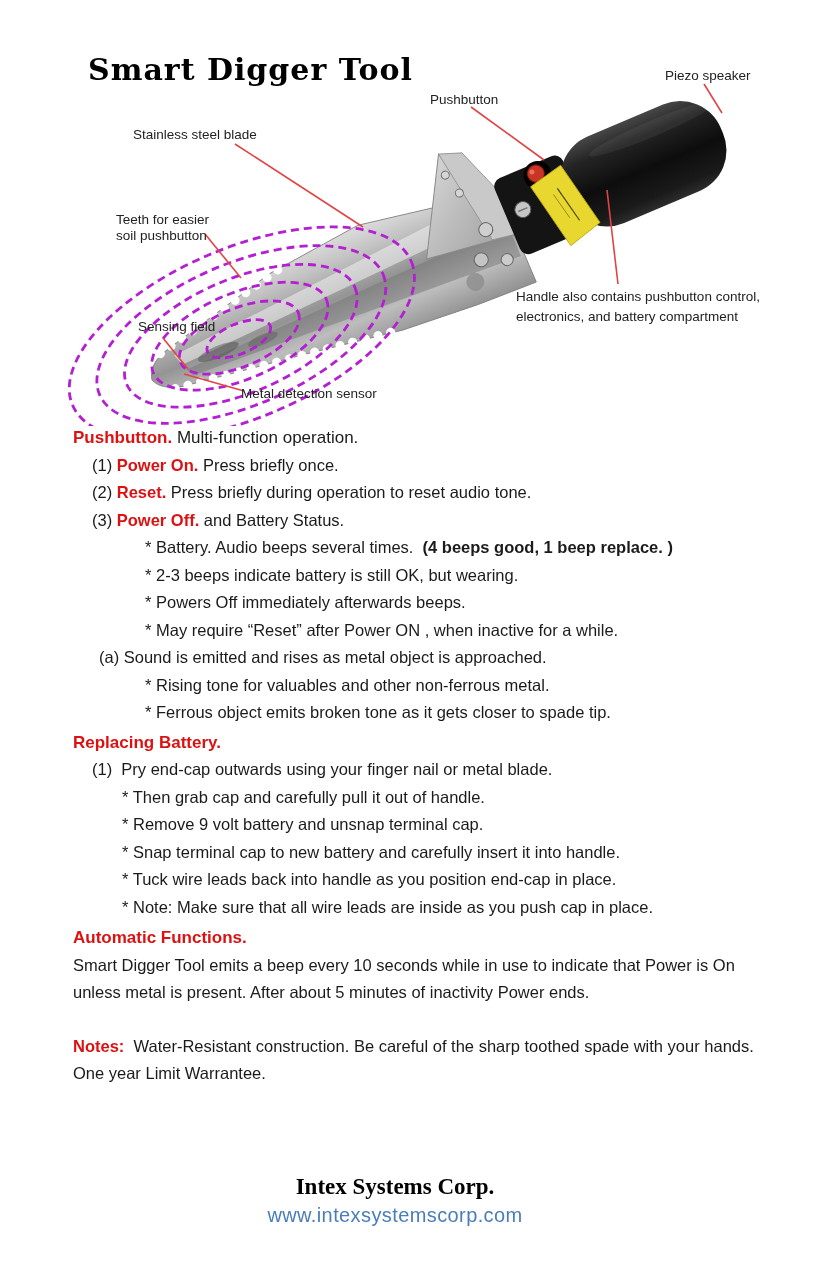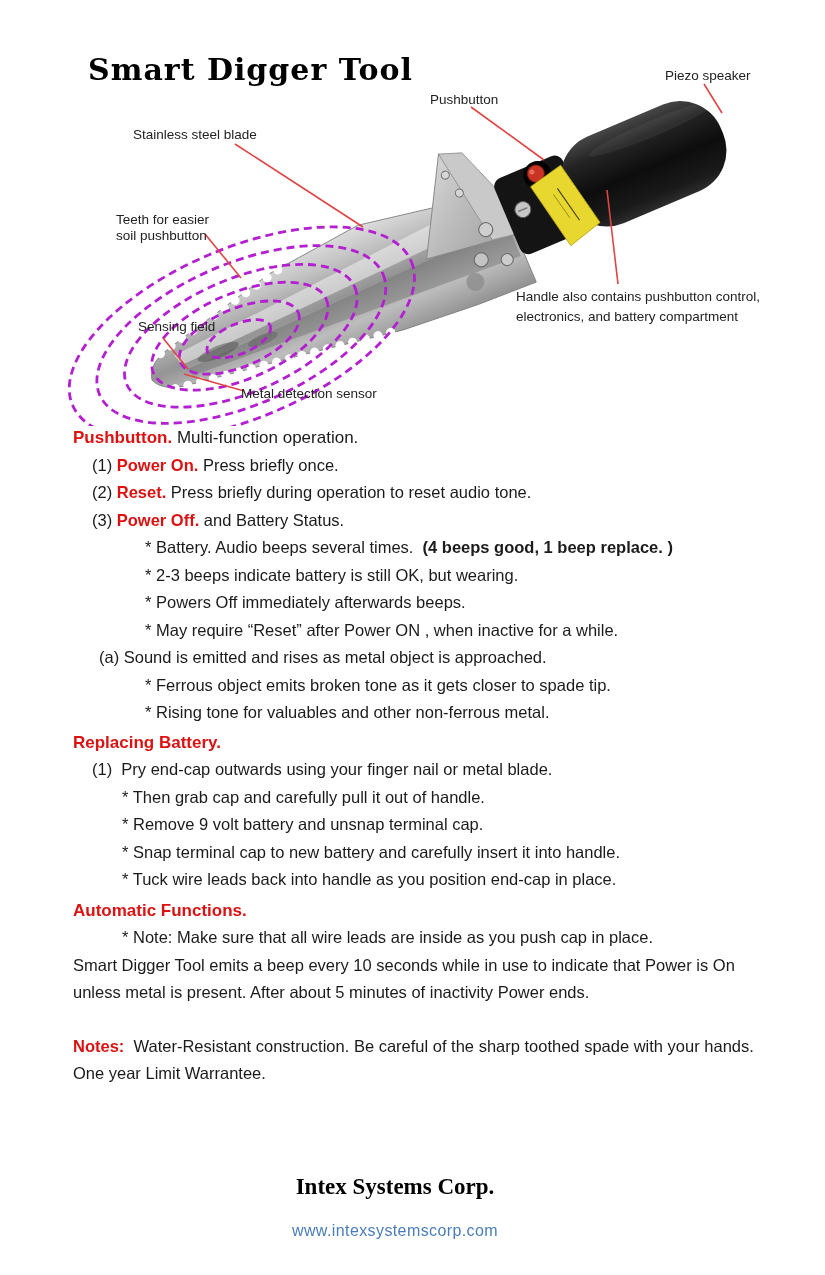--- a/index.html
+++ b/index.html
@@ -32,21 +32,21 @@
   .mt-audio{margin-top:13px;}
   .mt-batt{margin-top:2px;}
   .mt-auto{margin-top:3px;}
   .mt-notes{margin-top:26px;}
   .b{font-weight:bold;}
   
   .footer{position:absolute;left:0;top:1174px;width:790px;text-align:center;}
   .company{
     font-family:"Liberation Serif",serif;font-weight:bold;font-size:23px;color:#000;
   }
-  .site-url{margin-top:22px;font-size:16px;color:#4a7dbb;letter-spacing:0.4px;text-align:center;}
+  .site-url{margin-top:4px;font-size:20px;color:#4a7dbb;letter-spacing:0.4px;text-align:center;}
 </style>
 </head>
 <body>
 
 <div class="page-title">Smart Digger Tool</div>
 
 <div class="figure">
   <svg width="825" height="366" viewBox="0 0 825 366">
     <defs>
       <linearGradient id="bladeGrad" gradientUnits="userSpaceOnUse" x1="0" y1="-80" x2="0" y2="62">
@@ -150,32 +150,32 @@
   <div class="line"><span class="sec-head">Pushbutton.</span><span class="after-head"> Multi-function operation.</span></div>
   <div class="line item"><span>(1) </span><span class="red">Power On.</span><span> Press briefly once.</span></div>
   <div class="line item"><span>(2) </span><span class="red">Reset.</span><span> Press briefly during operation to reset audio tone.</span></div>
   <div class="line item"><span>(3) </span><span class="red">Power Off.</span><span> and Battery Status.</span></div>
   <div class="line bullet-1"><span>* Battery. Audio beeps several times.  </span><span class="b">(4 beeps good, 1 beep replace. )</span></div>
   <div class="line bullet-1"><span>* 2-3 beeps indicate battery is still OK, but wearing.</span></div>
   <div class="line bullet-1"><span>* Powers Off immediately afterwards beeps.</span></div>
   <div class="line bullet-1"><span>* May require “Reset” after Power ON , when inactive for a while.</span></div>
 
   <div class="line item-a">(a) Sound is emitted and rises as metal object is approached.</div>
+  <div class="line bullet-1">* Rising tone for valuables and other non-ferrous metal.</div>
   <div class="line bullet-1">* Ferrous object emits broken tone as it gets closer to spade tip.</div>
-  <div class="line bullet-1">* Rising tone for valuables and other non-ferrous metal.</div>
 
   <div class="line mt-batt"><span class="sec-head">Replacing Battery.</span></div>
   <div class="line item">(1)  Pry end-cap outwards using your finger nail or metal blade.</div>
   <div class="line bullet-2">* Then grab cap and carefully pull it out of handle.</div>
   <div class="line bullet-2">* Remove 9 volt battery and unsnap terminal cap.</div>
   <div class="line bullet-2">* Snap terminal cap to new battery and carefully insert it into handle.</div>
   <div class="line bullet-2">* Tuck wire leads back into handle as you position end-cap in place.</div>
+  <div class="line bullet-2">* Note: Make sure that all wire leads are inside as you push cap in place.</div>
+
   <div class="line mt-auto"><span class="sec-head">Automatic Functions.</span></div>
-
-  <div class="line bullet-2">* Note: Make sure that all wire leads are inside as you push cap in place.</div>
   <div class="line">Smart Digger Tool emits a beep every 10 seconds while in use to indicate that Power is On unless metal is present. After about 5 minutes of inactivity Power ends.</div>
 
   <div class="line mt-notes"><span class="red">Notes:</span><span>  Water-Resistant construction. Be careful of the sharp toothed spade with your hands. One year Limit Warrantee.</span></div>
 </div>
 
 <div class="footer">
   <div class="company">Intex Systems Corp.</div>
   <div class="site-url">www.intexsystemscorp.com</div>
 </div>
 

